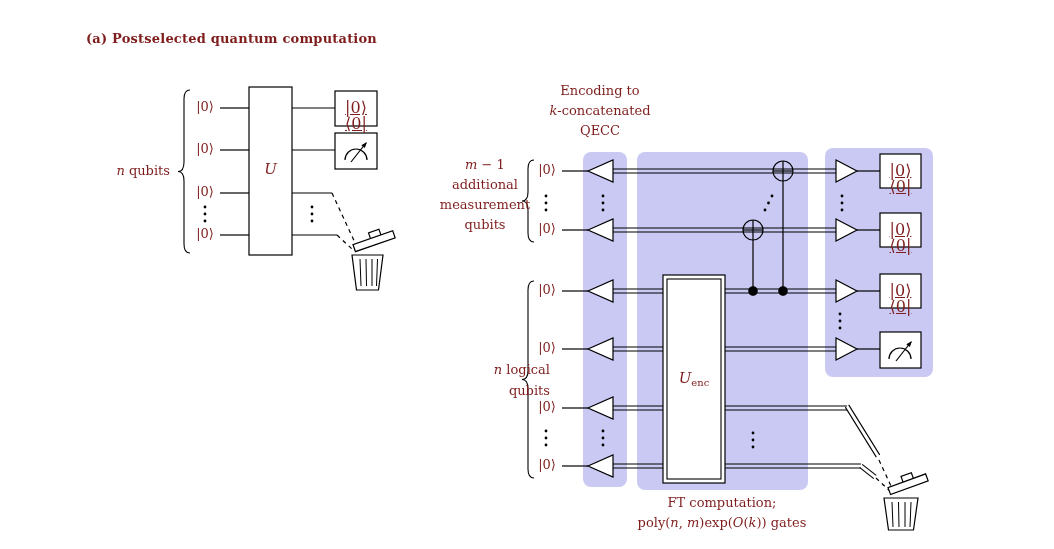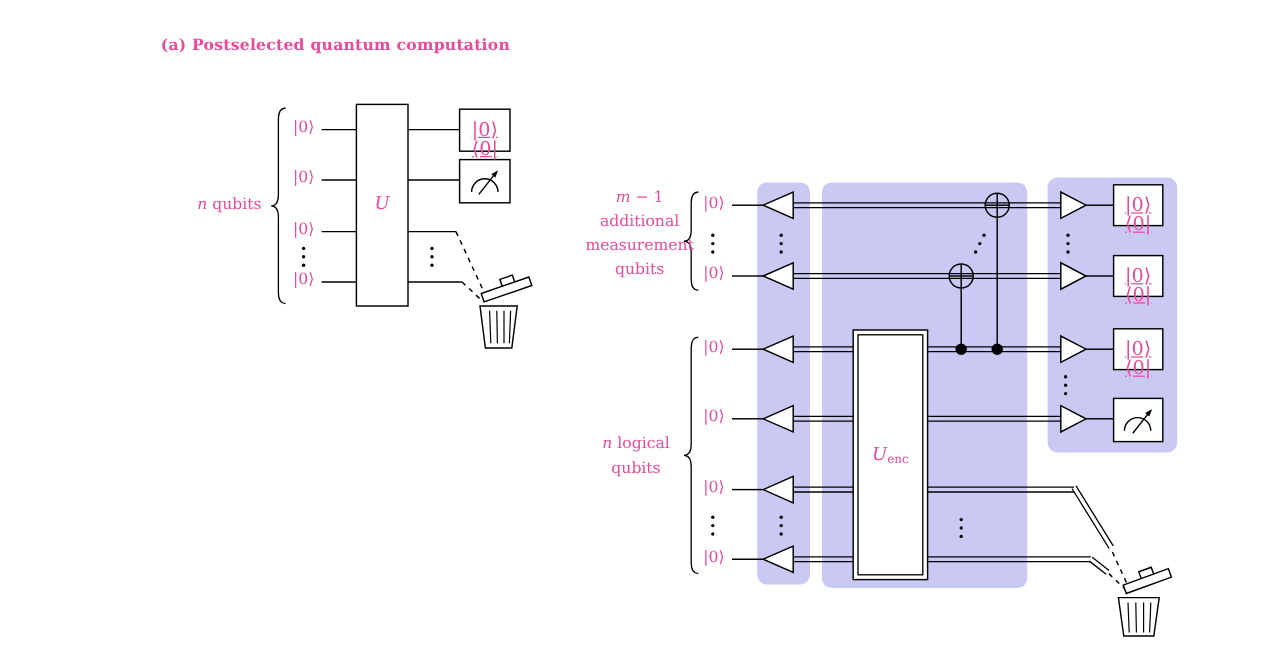--- a/index.html
+++ b/index.html
@@ -1,17 +1,17 @@
 <!DOCTYPE html>
 <html><head>
 <meta charset="utf-8">
 <style>
   html,body{margin:0;padding:0;background:#ffffff;}
   .canvas{position:relative;width:962px;height:549px;background:#ffffff;overflow:hidden;
-          font-family:"DejaVu Serif","Liberation Serif",serif;color:#ec4899;margin-left:48px;}
+          font-family:"DejaVu Serif","Liberation Serif",serif;color:#7f1d1d;}
   .canvas svg{position:absolute;left:0;top:0;}
   .lbl{position:absolute;white-space:nowrap;font-size:13px;line-height:16px;}
   .title{font-weight:bold;font-size:13px;letter-spacing:0.2px;}
   .center{text-align:center;white-space:normal;}
   .right{text-align:right;white-space:normal;}
   .mi{font-style:italic;}
   .cap{line-height:20px;}
   .ket{font-family:"DejaVu Serif","DejaVu Sans","Liberation Serif",serif;}
   .boxtxt{font-size:16px;text-decoration:underline;}
   .gate{font-size:15px;font-style:italic;}
@@ -224,41 +224,50 @@
 
 <div class="lbl ket center" style="left:189px;top:99px;width:32px;">|0⟩</div>
 <div class="lbl ket center" style="left:189px;top:141px;width:32px;">|0⟩</div>
 <div class="lbl ket center" style="left:189px;top:184px;width:32px;">|0⟩</div>
 <div class="lbl ket center" style="left:189px;top:226px;width:32px;">|0⟩</div>
 
 <div class="lbl gate center" style="left:249px;top:161px;width:43px;">U</div>
 <div class="lbl ket boxtxt center" style="left:335px;top:100px;width:42px;">|0⟩⟨0|</div>
 
 
+<div class="lbl center cap" style="left:538px;top:81px;width:124px;">
+  <span>Encoding to</span><br>
+  <span class="mi">k</span><span>-concatenated</span><br>
+  <span>QECC</span>
+</div>
 
 
 <div class="lbl center cap" style="left:437px;top:155px;width:96px;line-height:20px;text-align:center;">
   <span class="mi">m</span><span> − 1</span><br>
   <span>additional</span><br>
   <span>measurement</span><br>
   <span>qubits</span>
 </div>
 
-<div class="lbl center cap" style="left:434px;top:359px;width:96px;line-height:21px;">
+<div class="lbl center cap" style="left:454px;top:359px;width:96px;line-height:21px;text-align:right;">
   <span class="mi">n</span><span> logical</span><br>
   <span>qubits</span>
 </div>
 
 <div class="lbl ket center" style="left:531px;top:162px;width:32px;">|0⟩</div>
 <div class="lbl ket center" style="left:531px;top:221px;width:32px;">|0⟩</div>
 <div class="lbl ket center" style="left:531px;top:282px;width:32px;">|0⟩</div>
 <div class="lbl ket center" style="left:531px;top:340px;width:32px;">|0⟩</div>
 <div class="lbl ket center" style="left:531px;top:399px;width:32px;">|0⟩</div>
 <div class="lbl ket center" style="left:531px;top:457px;width:32px;">|0⟩</div>
 
 <div class="lbl gate center" style="left:663px;top:370px;width:62px;"><span>U</span><span class="sub">enc</span></div>
 
 <div class="lbl ket boxtxt center" style="left:880px;top:163px;width:41px;">|0⟩⟨0|</div>
 <div class="lbl ket boxtxt center" style="left:880px;top:222px;width:41px;">|0⟩⟨0|</div>
 <div class="lbl ket boxtxt center" style="left:880px;top:283px;width:41px;">|0⟩⟨0|</div>
 
+<div class="lbl center cap" style="left:612px;top:493px;width:220px;">
+  <span>FT computation;</span><br>
+  <span>poly(</span><span class="mi">n</span><span>, </span><span class="mi">m</span><span>)exp(</span><span class="mi">O</span><span>(</span><span class="mi">k</span><span>)) gates</span>
+</div>
 
 </div>
 
 </body></html>

